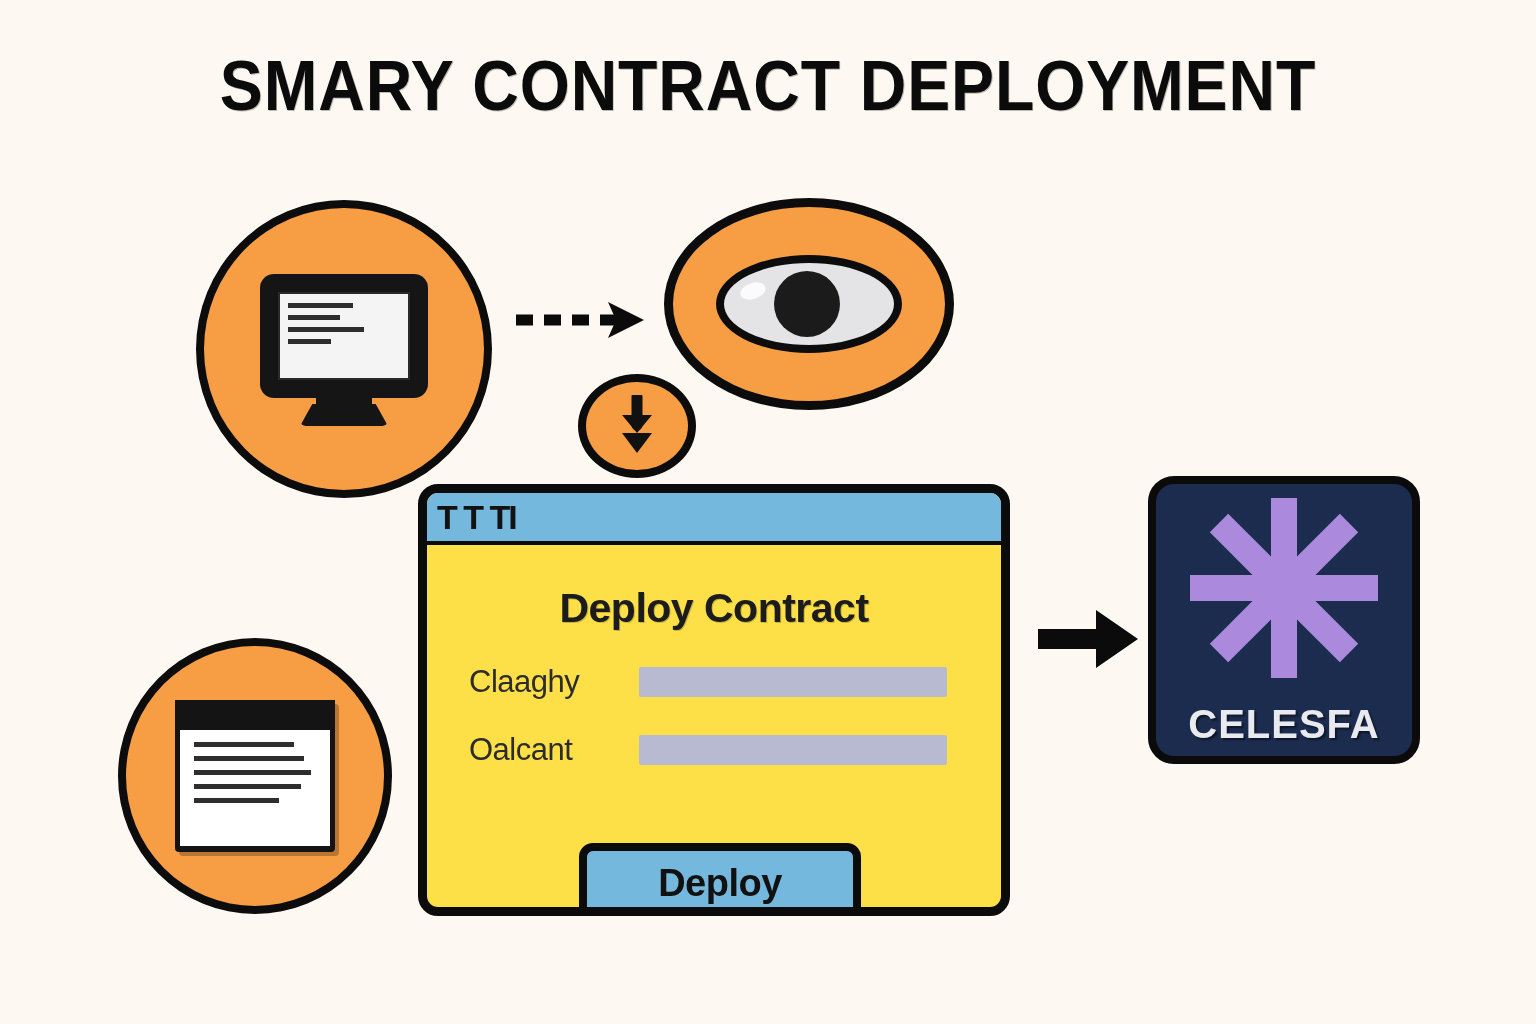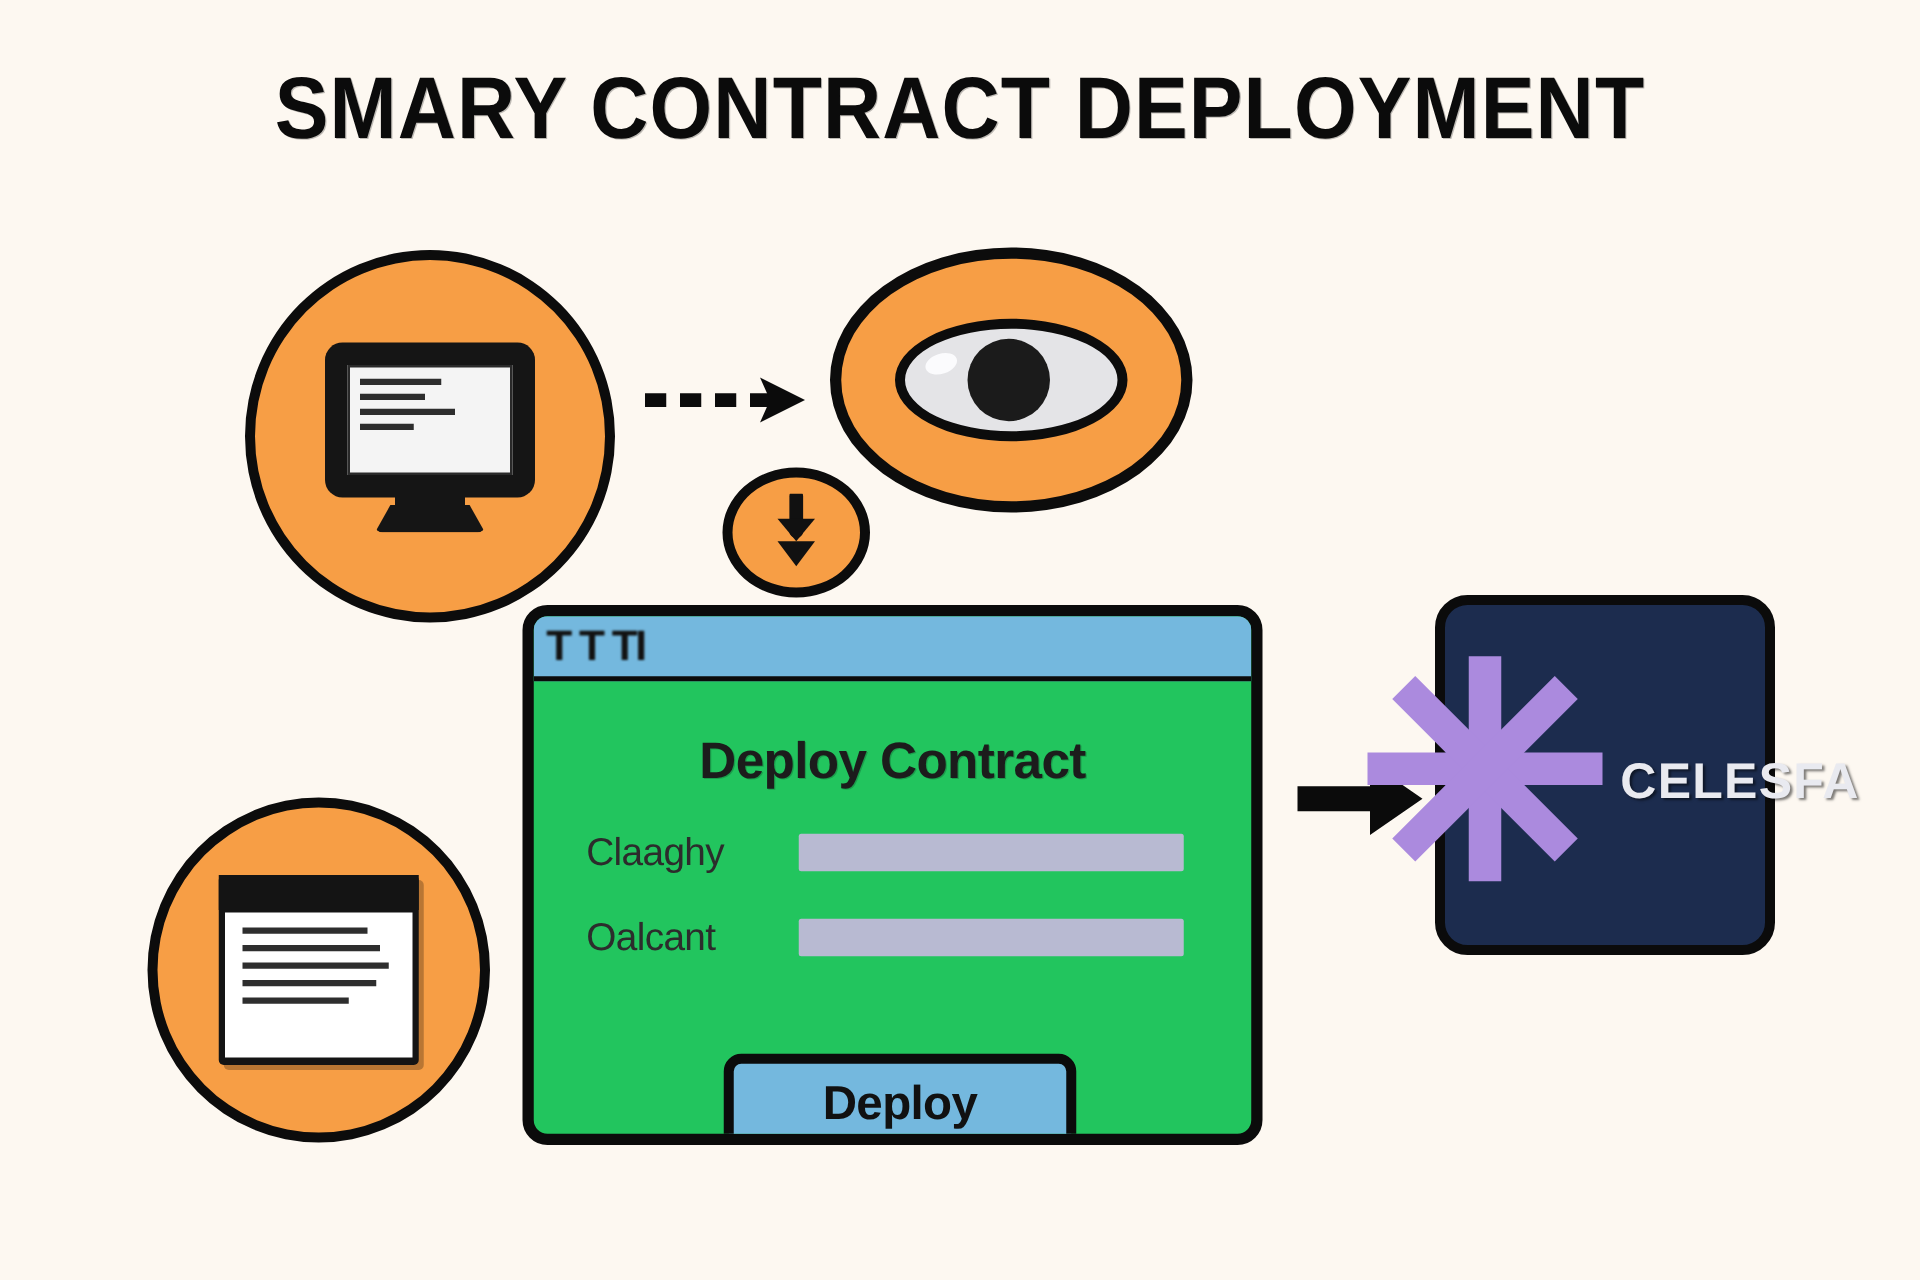--- a/index.html
+++ b/index.html
@@ -216,21 +216,21 @@
     height: 70px;
   }
 
   
   .dialog {
     position: absolute;
     left: 418px;
     top: 484px;
     width: 592px;
     height: 432px;
-    background: #22c55e;
+    background: #fde047;
     border: 9px solid #0b0b0b;
     border-radius: 20px;
     box-sizing: border-box;
     overflow: hidden;
   }
   .dialog-titlebar {
     height: 48px;
     background: #74b8de;
     border-bottom: 4px solid #0b0b0b;
     display: flex;
@@ -305,20 +305,21 @@
     position: absolute;
     left: 1148px;
     top: 476px;
     width: 272px;
     height: 288px;
     background: #1c2c4e;
     border: 8px solid #0b0b0b;
     border-radius: 26px;
     box-sizing: border-box;
     display: flex;
+    flex-direction: column;
     align-items: center;
     justify-content: center;
   }
   .badge-star {
     margin-top: -6px;
   }
   .badge-label {
     margin-top: 10px;
     font-size: 40px;
     font-weight: bold;

